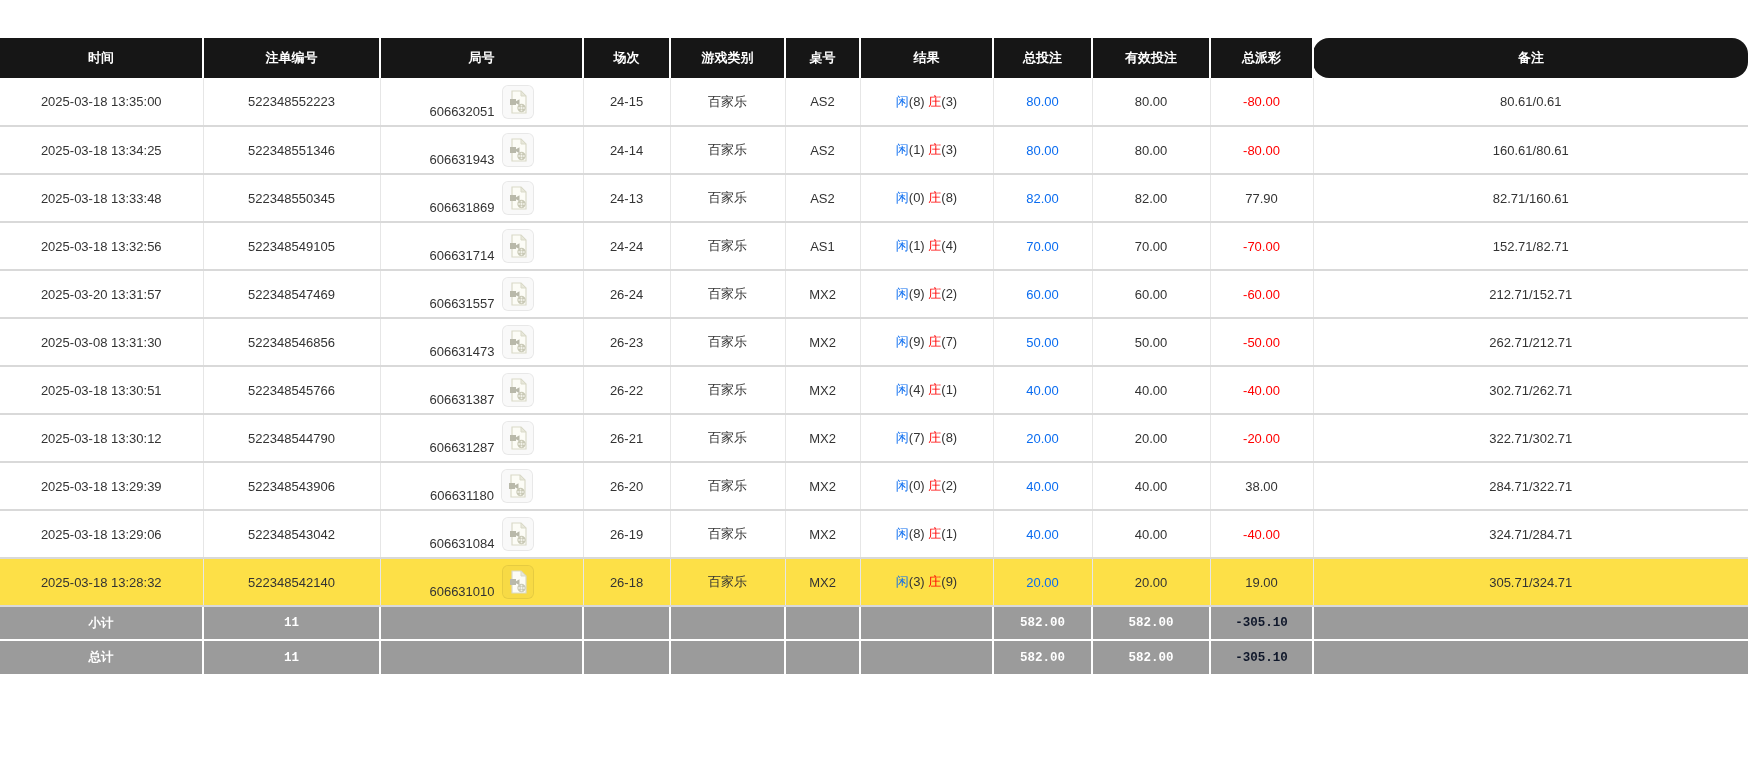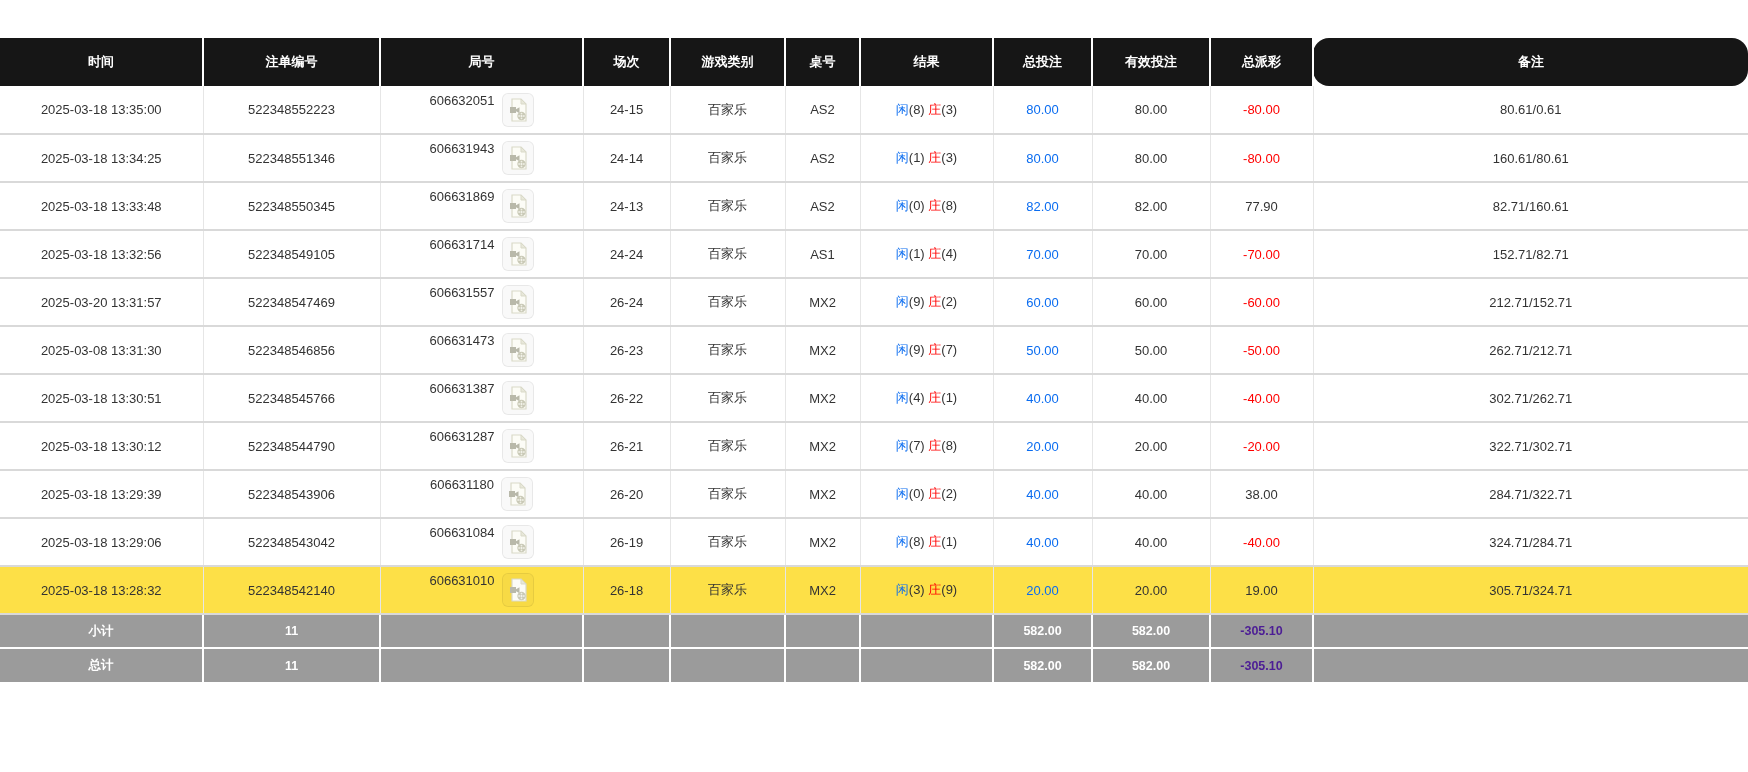--- a/index.html
+++ b/index.html
@@ -4,46 +4,46 @@
 <style>
   * { box-sizing: border-box; }
   html, body { margin: 0; padding: 0; background: #ffffff; }
   body { font-family: "Liberation Sans", "DejaVu Sans", sans-serif; }
   .page { width: 1748px; height: 772px; background: #ffffff; padding-top: 38px; }
 
   table.records { width: 1748px; table-layout: fixed; border-collapse: collapse; }
 
   thead th {
     background: #161616; color: #ffffff; font-size: 13px; font-weight: bold;
-    height: 48px; padding: 0 4px; text-align: center;
+    height: 40px; padding: 0 4px; text-align: center;
     border-right: 2px solid #ffffff;
   }
   thead th:last-child { border-right: none; border-radius: 16px; }
 
   tbody.data td {
     height: 48px; background: #ffffff; color: #333333; font-size: 13px;
     text-align: center; padding: 0 4px;
     border-right: 1px solid #e6e6e6; border-bottom: 2px solid #d9d9d9;
   }
   tbody.data td:last-child { border-right: none; }
   tbody.data tr.highlight td { background: #fde047; }
 
   tbody.summary td {
     height: 34px; background: #9b9b9b; color: #ffffff; font-size: 12.5px;
     font-weight: bold; text-align: center; padding: 0 4px;
-    border-right: 2px solid #ffffff; border-bottom: 2px solid #ffffff;
+    border-right: 2px solid #ffffff; border-bottom: 2px solid #ffffff; font-family: Liberation Mono, monospace;
   }
   tbody.summary td:last-child { border-right: none; }
   tbody.summary tr:last-child td { border-bottom: none; }
 
   .blue { color: #0a6cf0; }
   .red  { color: #ff0000; }
-  .sum-red { color: #4c1d95; }
-
-  .round-wrap { display: inline-flex; align-items: flex-start; justify-content: center; gap: 7px; }
+  .sum-red { color: #0f172a; }
+
+  .round-wrap { display: inline-flex; align-items: flex-end; justify-content: center; gap: 7px; }
   .icon-btn {
     display: inline-flex; align-items: center; justify-content: center;
     width: 32px; height: 34px; border-radius: 6px;
     background: rgba(0,0,0,0.025); border: 1px solid rgba(0,0,0,0.07);
     cursor: pointer; padding: 0;
   }
   .icon-btn svg { display: block; }
 </style>
 </head>
 <body>

